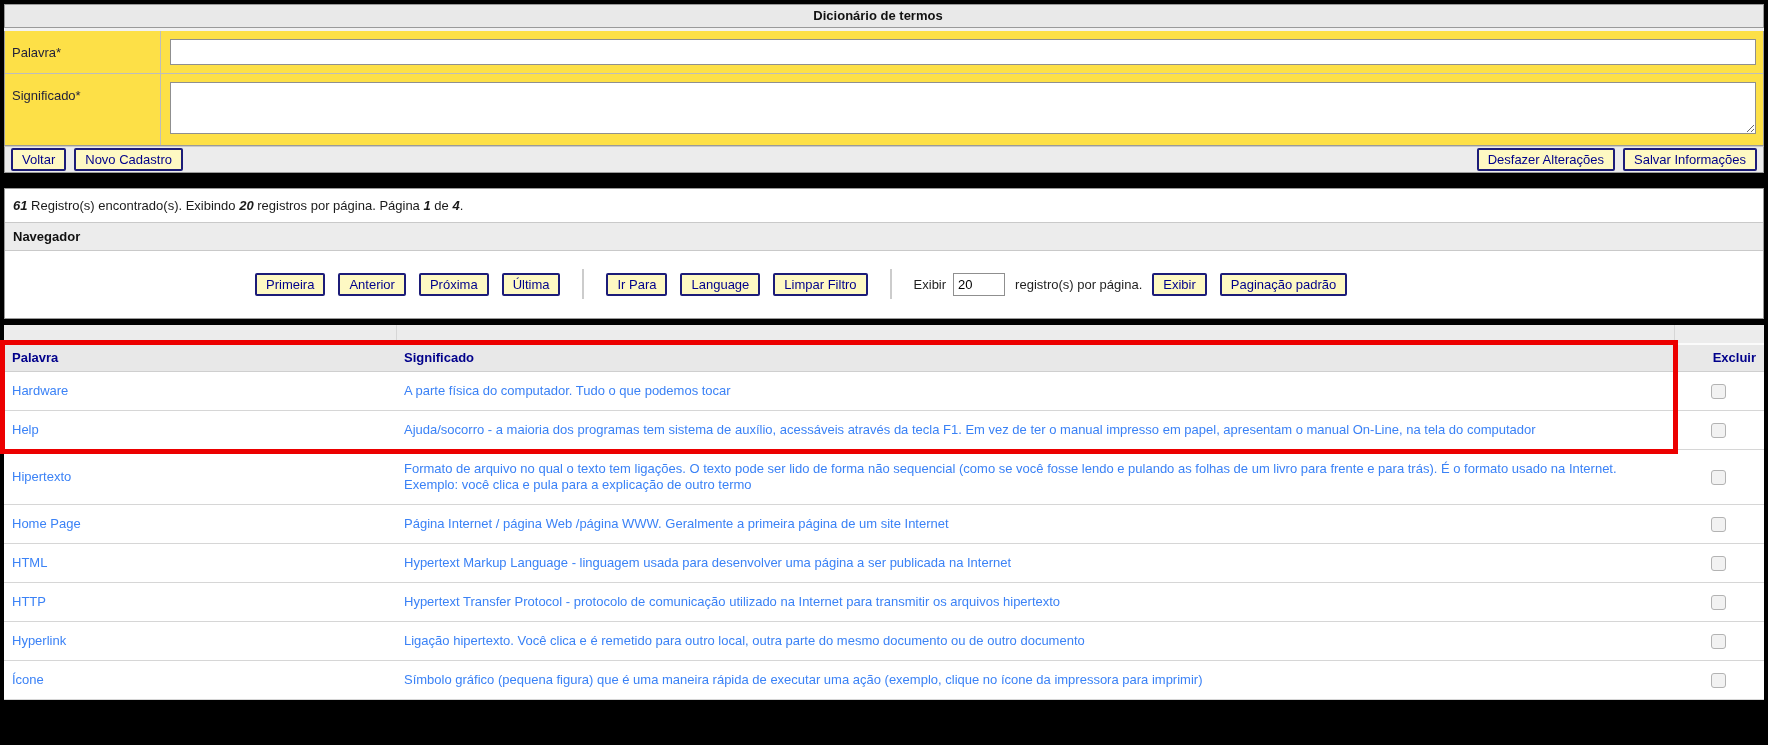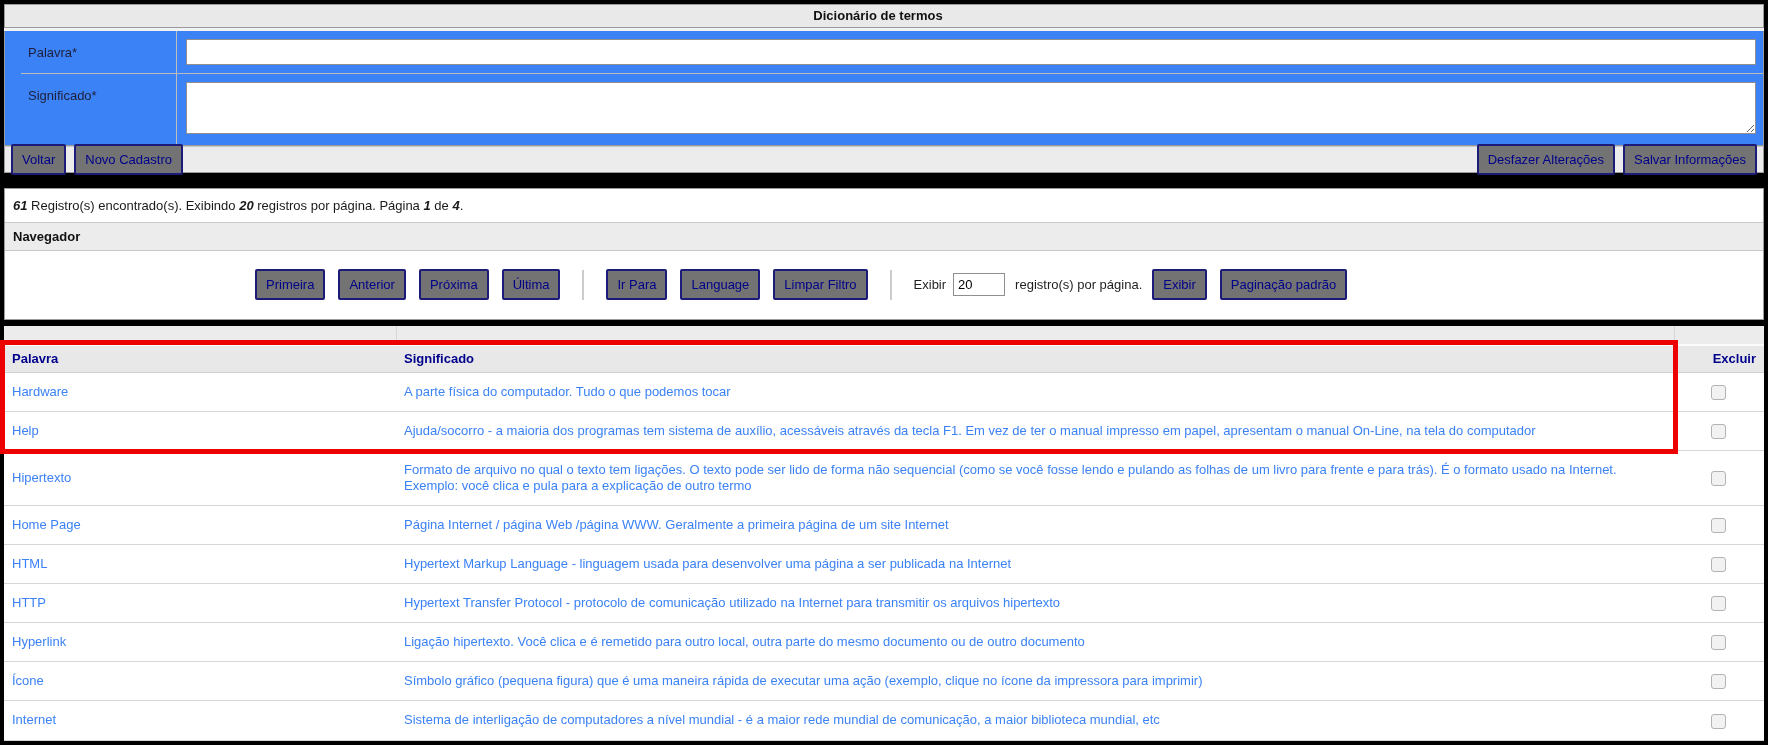--- a/index.html
+++ b/index.html
@@ -18,21 +18,21 @@
     background: #e9e9e9;
     border: 1px solid #9a9a9a;
     text-align: center;
     font-weight: bold;
     color: #111;
     padding: 3px 12px 4px 0;
   }
   .title-under { height: 3px; background: #f2f2f2; margin: 0 4px; }
 
   
-  .form-box { background: #3b82f6; border: 1px solid #9a9a9a; border-top: none; padding-left: 16px; }
+  .form-box { background: #fde047; border: 1px solid #9a9a9a; border-top: none; }
   .form-row { display: flex; border-bottom: 1px solid #bdbdbd; }
   .form-row:last-child { border-bottom: none; }
   .form-label {
     width: 156px; flex: 0 0 156px;
     border-right: 1px solid #bdbdbd;
     padding: 14px 0 0 7px;
     color: #1f1f3a;
   }
   .form-field { flex: 1; padding: 8px 7px 8px 9px; }
   .text-input {
@@ -57,28 +57,28 @@
   .toolbar {
     background: #ececec;
     border: 1px solid #9a9a9a; border-top: 1px solid #c9c9c9;
     display: flex; justify-content: space-between; align-items: center;
     padding: 3px 6px;
     height: 27px;
   }
   .btn-group { display: flex; gap: 8px; }
   .btn {
     display: inline-block;
-    background: #737373;
+    background: #fef9c3;
     border: 2px solid #1c1c78;
     border-radius: 2px;
     color: #00008b;
     font-family: "Liberation Sans", sans-serif;
     font-size: 13px;
     padding: 0 9px;
-    height: 31px; line-height: 17px;
+    height: 23px; line-height: 17px;
     cursor: pointer;
     white-space: nowrap;
   }
 
   
   .results-block { margin-top: 15px; border: 1px solid #9a9a9a; }
   .status-band { background: #fff; padding: 9px 8px; color: #1a1a1a; }
   .status-band b { font-weight: bold; font-style: italic; }
   .navigator-band {
     background: #ececec;
@@ -264,22 +264,17 @@
     <tr class="data-row">
       <td>Hyperlink</td>
       <td>Ligação hipertexto. Você clica e é remetido para outro local, outra parte do mesmo documento ou de outro documento</td>
       <td class="excluir-cell"><span class="cb"></span></td>
     </tr>
     <tr class="data-row">
       <td>Ícone</td>
       <td>Símbolo gráfico (pequena figura) que é uma maneira rápida de executar uma ação (exemplo, clique no ícone da impressora para imprimir)</td>
       <td class="excluir-cell"><span class="cb"></span></td>
     </tr>
-    <tr class="data-row">
-      <td>Internet</td>
-      <td>Sistema de interligação de computadores a nível mundial - é a maior rede mundial de comunicação, a maior biblioteca mundial, etc</td>
-      <td class="excluir-cell"><span class="cb"></span></td>
-    </tr>
   </tbody>
     </table>
 </div>
 
 <div class="highlight-box" style="left: 0px; top: 340px; width: 1678px; height: 113.625px;"></div>
 
 </body></html>

